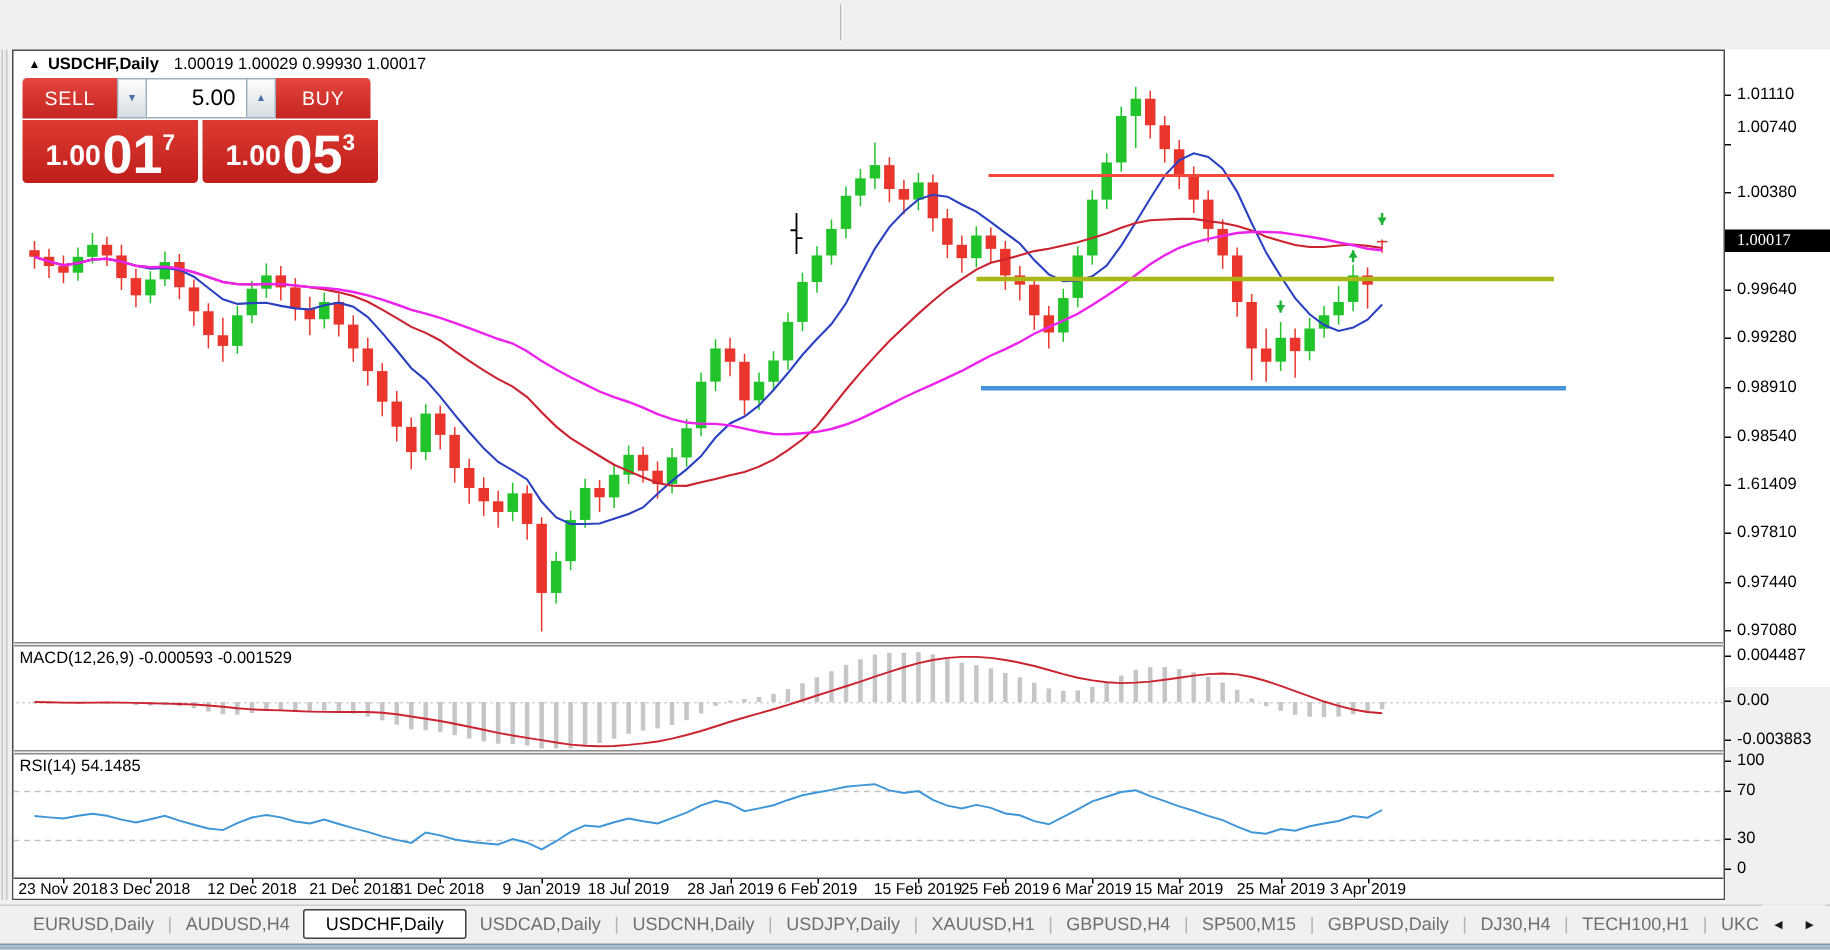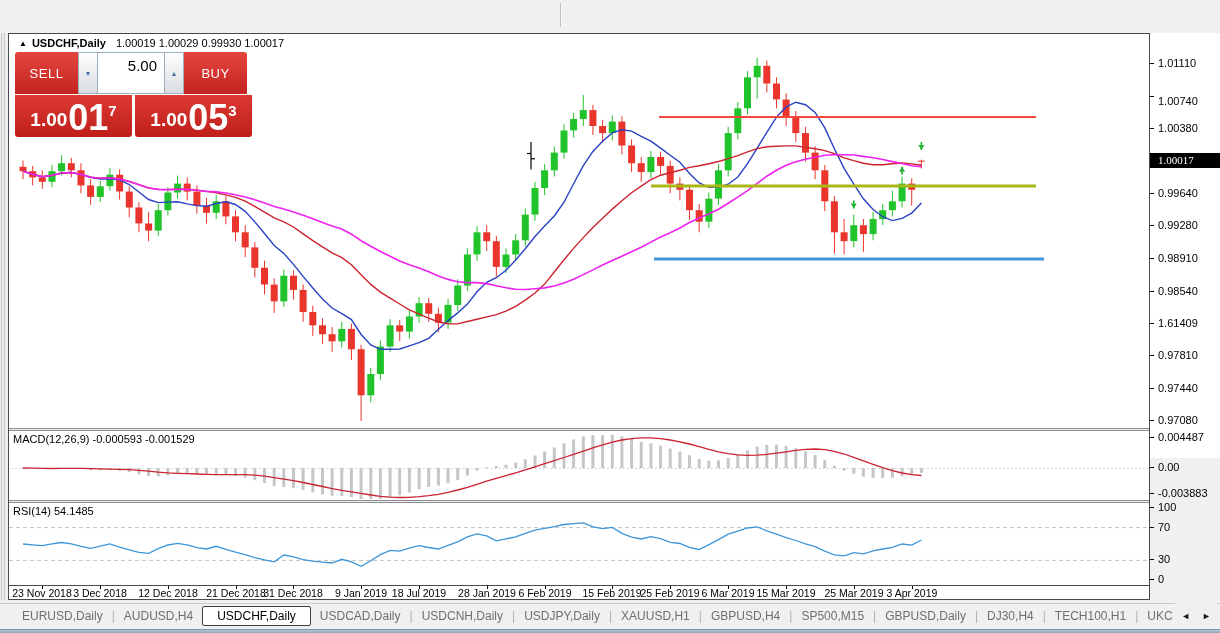--- a/index.html
+++ b/index.html
@@ -31,21 +31,21 @@
   .date-label{position:absolute;top:1px;width:80px;text-align:center;font-size:10.5px;color:#000;white-space:nowrap;}
   .date-tick{position:absolute;top:0;width:1px;height:3px;background:#000;}
 
   .panel-label{position:absolute;left:4px;top:2px;font-size:11px;color:#000;z-index:5;white-space:nowrap;}
   #title-row{left:10px;top:3px;}
   #title-row .tri{font-size:8px;vertical-align:1px;margin-right:5px;}
   #title-row b{font-weight:bold;margin-right:10px;}
 
   
   #trade-panel{position:absolute;left:6px;top:18px;z-index:10;width:238px;}
-  #tp-row1{display:flex;height:42px;}
+  #tp-row1{display:flex;height:27px;}
   .tp-btn{width:63px;background:linear-gradient(#e4453d,#c32420);color:#fff;font-size:13px;
           display:flex;align-items:center;justify-content:center;letter-spacing:.5px;cursor:pointer;}
   #tp-sell{border-radius:3px 0 0 0;}
   #tp-buy{border-radius:0 3px 0 0;}
   .spin-btn{width:20px;box-sizing:border-box;background:linear-gradient(#fefefe,#d8dde2);
             border:1px solid #9db0bd;color:#4a6fa5;font-size:7px;display:flex;align-items:center;
             justify-content:center;cursor:pointer;}
   #tp-vol{width:66px;box-sizing:border-box;background:#fff;border-top:1px solid #9db0bd;border-bottom:1px solid #9db0bd;
           font-size:15px;color:#000;text-align:right;line-height:25px;padding:0 7px;}
   #tp-row2{display:flex;gap:3px;margin-top:1px;}
@@ -753,21 +753,21 @@
         <span class="date-label" style="left: 805px;">25 Mar 2019</span>
         <div class="date-tick" style="left: 903px;"></div>
         <span class="date-label" style="left: 863px;">3 Apr 2019</span>
       </div>
   </div>
 
   <div id="axis-col">
       <div class="ax-dash" style="top: 30px;"></div>
       <span class="ax-label" style="top: 24px;">1.01110</span>
       <div class="ax-dash" style="top: 63px;"></div>
-      <span class="ax-label" style="top: 62px;">1.00740</span>
+      <span class="ax-label" style="top: 46px;">1.00740</span>
       <div class="ax-dash" style="top: 95px;"></div>
       <span class="ax-label" style="top: 89px;">1.00380</span>
       <div class="ax-dash" style="top: 160px;"></div>
       <span class="ax-label" style="top: 154px;">0.99640</span>
       <div class="ax-dash" style="top: 192px;"></div>
       <span class="ax-label" style="top: 186px;">0.99280</span>
       <div class="ax-dash" style="top: 225px;"></div>
       <span class="ax-label" style="top: 219px;">0.98910</span>
       <div class="ax-dash" style="top: 258px;"></div>
       <span class="ax-label" style="top: 252px;">0.98540</span>

